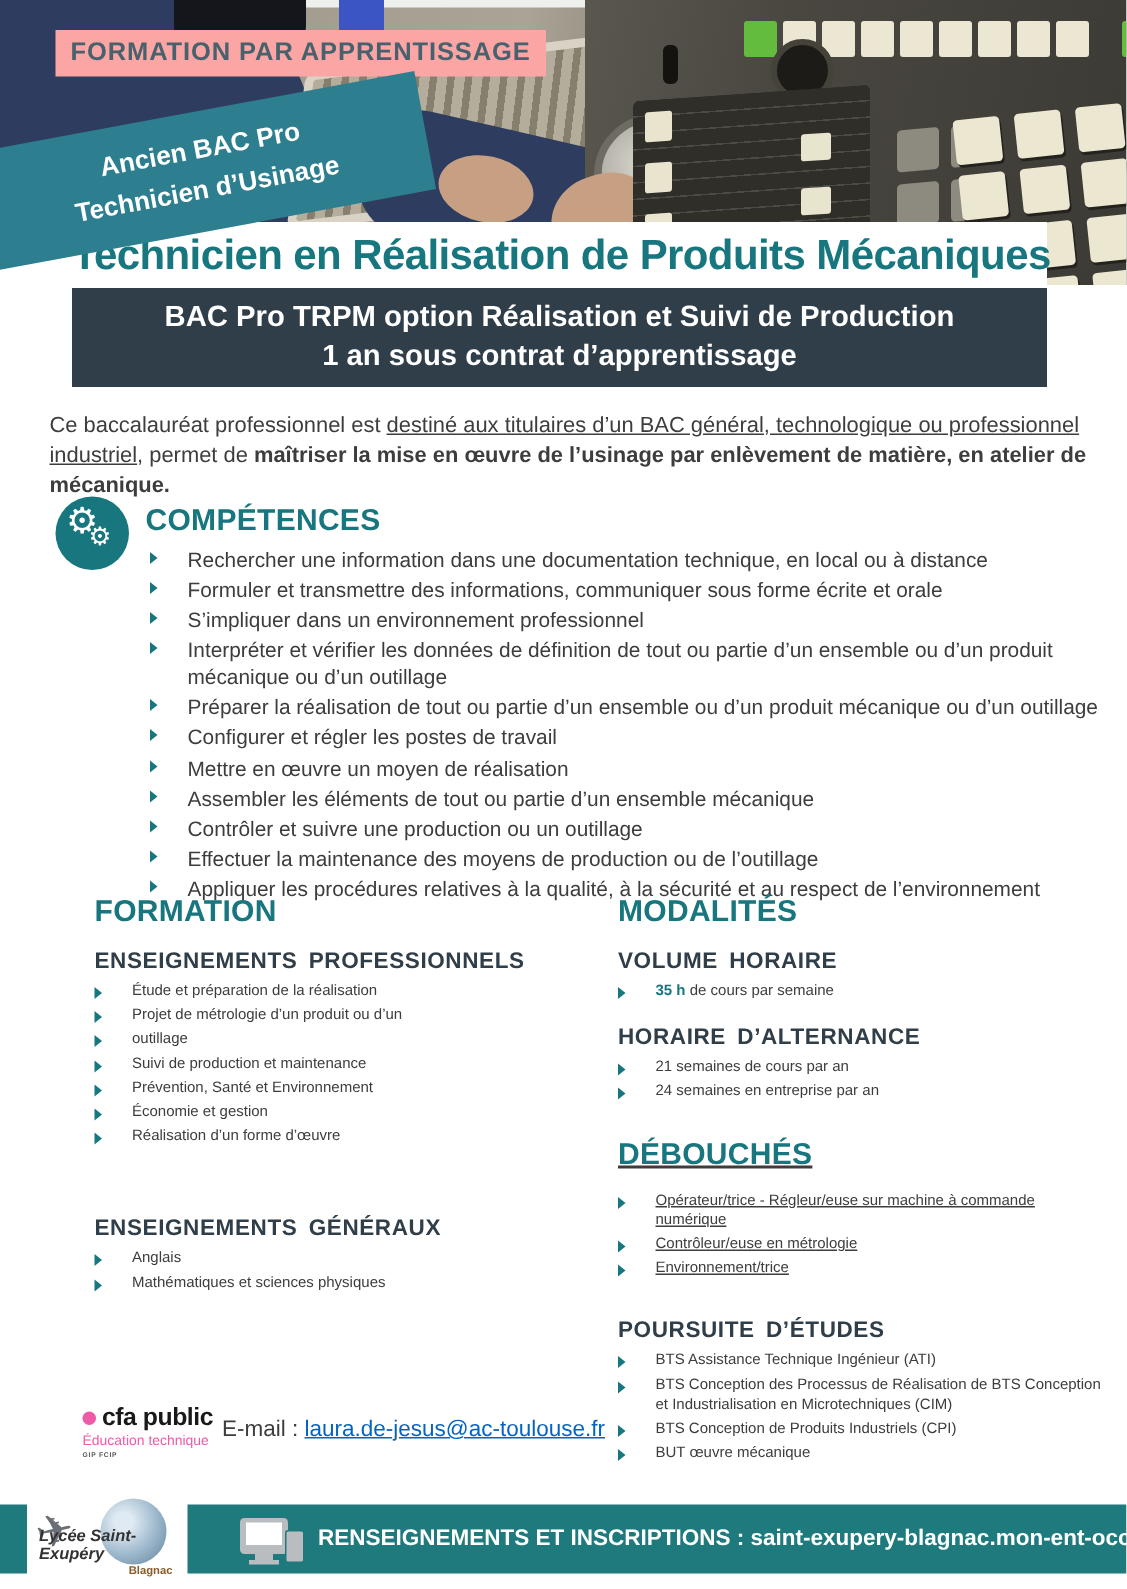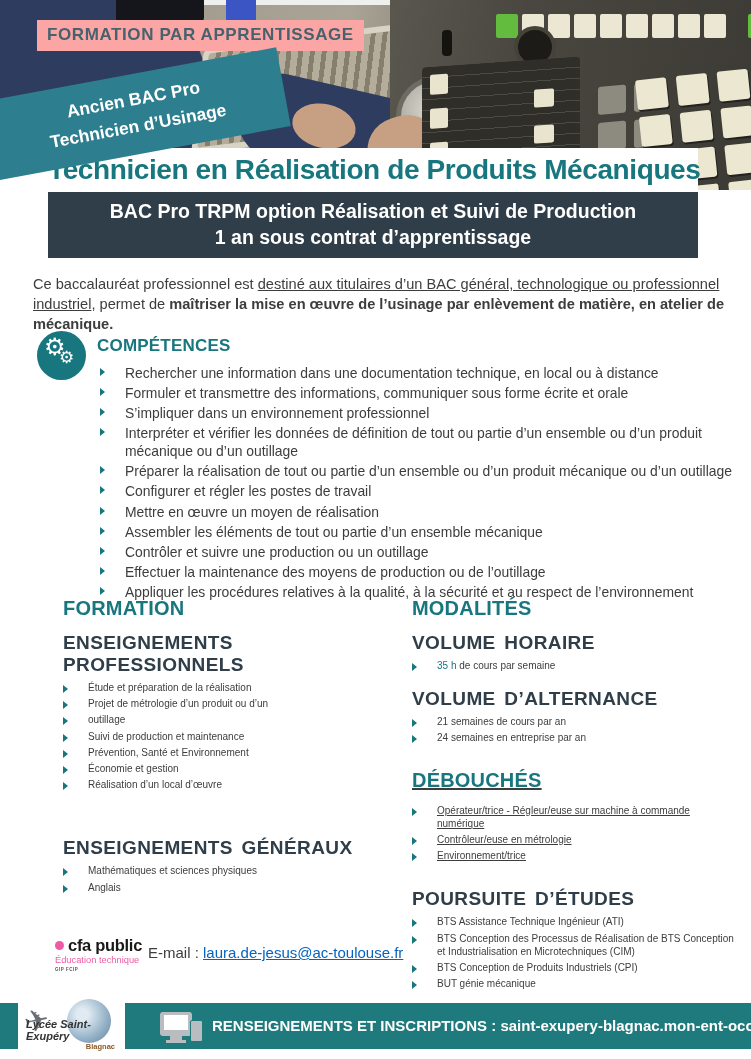--- a/index.html
+++ b/index.html
@@ -66,35 +66,35 @@
           text-align:center;font-weight:bold;font-size:19.5px;line-height:1.35;padding:6px 0 7px;}
   
   .intro{position:absolute;top:259px;left:33px;width:694px;font-size:14.6px;line-height:1.4;color:#3d3d3d;}
   .intro .u{text-decoration:underline;}
   .intro .b{font-weight:bold;}
   
   .comp-icon{position:absolute;left:37px;top:331px;width:49px;height:49px;border-radius:50%;
              background:#17767e;color:#fff;}
   .comp-icon .g1{position:absolute;left:7px;top:2px;font-size:24px;}
   .comp-icon .g2{position:absolute;left:22px;top:16px;font-size:17px;}
-  .comp-head{position:absolute;left:97px;top:336px;font-size:17px;font-weight:bold;color:#17767e;letter-spacing:.2px;}
+  .comp-head{position:absolute;left:97px;top:336px;font-size:20px;font-weight:bold;color:#17767e;letter-spacing:.2px;}
   .comp-list{position:absolute;left:100px;top:364px;width:634px;}
   ul.blist{list-style:none;margin:0;padding:0;}
   ul.blist li{position:relative;padding-left:25px;font-size:13.9px;line-height:1.3;margin-bottom:2px;color:#3d3d3d;}
   .bul{position:absolute;left:0;top:4px;width:0;height:0;
        border-left:5.5px solid #17767e;border-top:4px solid transparent;border-bottom:4px solid transparent;}
   
   .col-left{position:absolute;left:63px;top:597px;width:330px;}
   .col-right{position:absolute;left:412px;top:597px;width:322px;}
   .h1{font-size:20px;font-weight:bold;color:#17767e;margin:0 0 12px;letter-spacing:.2px;}
-  .h2{font-size:19px;font-weight:bold;color:#2f3e48;margin:0 0 5px;letter-spacing:.4px;word-spacing:3px;}
+  .h2{font-size:15px;font-weight:bold;color:#2f3e48;margin:0 0 5px;letter-spacing:.4px;word-spacing:3px;}
   .col-left ul.blist li,.col-right ul.blist li{font-size:10px;line-height:1.32;margin-bottom:3px;}
   .sect{margin-bottom:16px;}
   .mt-gen{margin-top:46px;}
-  .hl{color:#17767e;font-weight:normal;}
+  .hl{color:#17767e;font-weight:bold;}
   .deb{margin-top:24px;text-decoration:underline;}
   .pour{margin-top:26px;}
   
   .cfa{position:absolute;left:55px;top:936px;width:100px;}
   .cfa-top{display:flex;align-items:center;gap:4px;}
   .cfa-dot{width:9px;height:9px;border-radius:50%;background:#ef5aa7;}
   .cfa-name{font-size:16.5px;font-weight:bold;color:#191919;letter-spacing:-.3px;}
   .cfa-sub{font-size:9.3px;color:#ef5aa7;margin-top:0;}
   .cfa-tiny{font-size:4.5px;color:#555;font-weight:bold;letter-spacing:.5px;margin-top:2px;}
   .email{position:absolute;left:148px;top:944px;font-size:15px;color:#3d3d3d;}
@@ -241,46 +241,46 @@
         <li><span class="bul"></span><span>Projet de métrologie d’un produit ou d’un</span></li>
 
         <li><span class="bul"></span><span>outillage</span></li>
 
         <li><span class="bul"></span><span>Suivi de production et maintenance</span></li>
 
         <li><span class="bul"></span><span>Prévention, Santé et Environnement</span></li>
 
         <li><span class="bul"></span><span>Économie et gestion</span></li>
 
-        <li><span class="bul"></span><span>Réalisation d’un local d’œuvre</span></li>
+        <li><span class="bul"></span><span>Réalisation d’un forme d’œuvre</span></li>
       </ul>
   </div>
   <div class="sect mt-gen">
     <div class="h2">ENSEIGNEMENTS GÉNÉRAUX</div>
     <ul class="blist">
 
+        <li><span class="bul"></span><span>Anglais</span></li>
+
         <li><span class="bul"></span><span>Mathématiques et sciences physiques</span></li>
-
-        <li><span class="bul"></span><span>Anglais</span></li>
       </ul>
   </div>
 </div>
 
 <div class="col-right">
   <div class="h1">MODALITÉS</div>
 
   <div class="sect">
     <div class="h2">VOLUME HORAIRE</div>
     <ul class="blist">
       <li><span class="bul"></span><span class="hl">35 h</span><span> de cours par semaine</span></li>
     </ul>
   </div>
 
   <div class="sect">
-    <div class="h2">VOLUME D’ALTERNANCE</div>
+    <div class="h2">HORAIRE D’ALTERNANCE</div>
     <ul class="blist">
 
         <li><span class="bul"></span><span>21 semaines de cours par an</span></li>
 
         <li><span class="bul"></span><span>24 semaines en entreprise par an</span></li>
       </ul>
   </div>
 
   <div class="deb">
     <div class="h1">DÉBOUCHÉS</div>
@@ -297,21 +297,21 @@
   <div class="pour">
     <div class="h2">POURSUITE D’ÉTUDES</div>
     <ul class="blist">
 
         <li><span class="bul"></span><span>BTS Assistance Technique Ingénieur (ATI)</span></li>
 
         <li><span class="bul"></span><span>BTS Conception des Processus de Réalisation de BTS Conception et Industrialisation en Microtechniques (CIM)</span></li>
 
         <li><span class="bul"></span><span>BTS Conception de Produits Industriels (CPI)</span></li>
 
-        <li><span class="bul"></span><span>BUT génie mécanique</span></li>
+        <li><span class="bul"></span><span>BUT œuvre mécanique</span></li>
       </ul>
   </div>
 </div>
 
 <div class="cfa">
   <div class="cfa-top">
     <span class="cfa-dot"></span>
     <span class="cfa-name">cfa public</span>
   </div>
   <div class="cfa-sub">Éducation technique</div>

